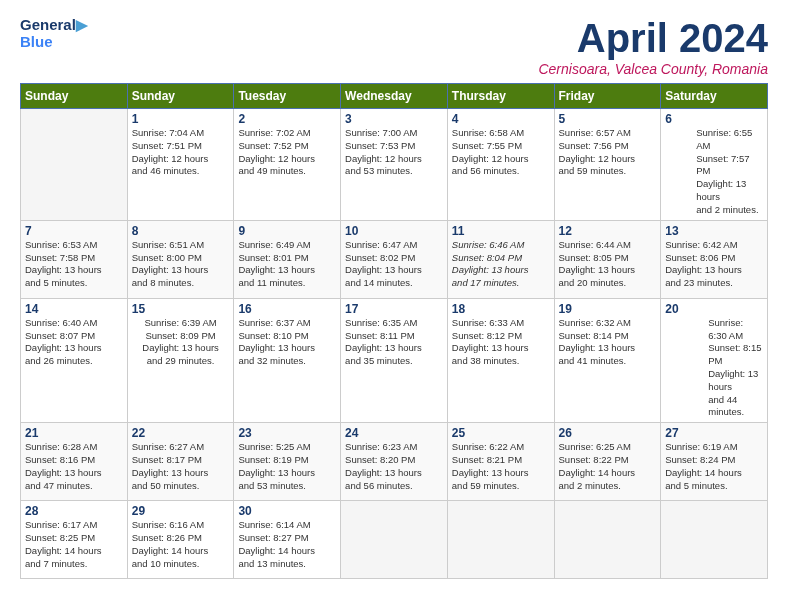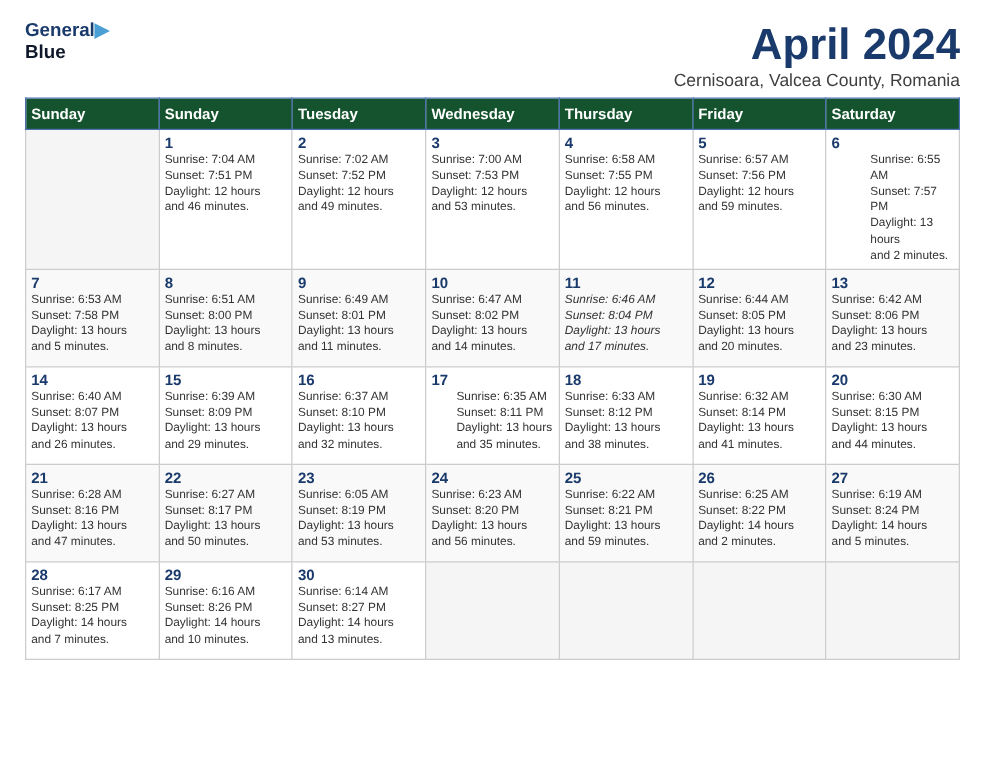--- a/index.html
+++ b/index.html
@@ -22,35 +22,36 @@
       margin-bottom: 6px;
     }
     .logo {
       display: flex;
       align-items: center;
     }
     .title-block {
       text-align: right;
     }
     .month-title {
-      font-size: 35px;
+      font-size: 40px;
       font-weight: bold;
       color: #1a3a6b;
     }
     .location {
       font-size: 14px;
-      color: #404040;
+      color: #be185d;
+      font-style: italic;
     }
     table {
       width: 100%;
       border-collapse: collapse;
       table-layout: fixed;
     }
     thead tr th {
-      background-color: #14532d;
+      background-color: #4d7c0f;
       color: white;
       font-size: 12px;
       font-weight: bold;
       padding: 5px 4px;
       text-align: left;
       border: 1px solid #4a70b0;
     }
     tbody tr td {
       border: 1px solid #ccc;
       vertical-align: top;
@@ -81,21 +82,21 @@
   </style>
 </head>
 <body>
 <div class="page">
 
   <div class="header">
     <div class="logo">
       <div>
         <div style="font-size:15px;font-weight:bold;color:#1a3a6b;line-height:1.15;">
           General<span style="color:#4a9fd4;">▶</span><br>
-          <span style="color:#0f172a;">Blue</span>
+          <span style="color:#3b82f6;">Blue</span>
         </div>
       </div>
     </div>
     <div class="title-block">
       <div class="month-title">April 2024</div>
       <div class="location">Cernisoara, Valcea County, Romania</div>
     </div>
   </div>
 
   <table>
@@ -210,56 +211,56 @@
         <tr>
           <td>
             <span class="day-number">14</span>
             <div class="day-detail" style="white-space: pre-line;">Sunrise: 6:40 AM
 Sunset: 8:07 PM
 Daylight: 13 hours
 and 26 minutes.</div>
           </td>
           <td>
             <span class="day-number">15</span>
-            <div class="day-detail" style="white-space: pre-line;">Sunrise: 6:39 AM
+            <div class="day-detail" style="white-space: pre-line; text-align: center;">Sunrise: 6:39 AM
 Sunset: 8:09 PM
 Daylight: 13 hours
 and 29 minutes.</div>
           </td>
           <td>
             <span class="day-number">16</span>
             <div class="day-detail" style="white-space: pre-line;">Sunrise: 6:37 AM
 Sunset: 8:10 PM
 Daylight: 13 hours
 and 32 minutes.</div>
           </td>
           <td>
             <span class="day-number">17</span>
-            <div class="day-detail" style="white-space: pre-line; margin-left: 20px;">Sunrise: 6:35 AM
+            <div class="day-detail" style="white-space: pre-line;">Sunrise: 6:35 AM
 Sunset: 8:11 PM
 Daylight: 13 hours
 and 35 minutes.</div>
           </td>
           <td>
             <span class="day-number">18</span>
             <div class="day-detail" style="white-space: pre-line;">Sunrise: 6:33 AM
 Sunset: 8:12 PM
 Daylight: 13 hours
 and 38 minutes.</div>
           </td>
           <td>
             <span class="day-number">19</span>
             <div class="day-detail" style="white-space: pre-line;">Sunrise: 6:32 AM
 Sunset: 8:14 PM
 Daylight: 13 hours
 and 41 minutes.</div>
           </td>
           <td>
             <span class="day-number">20</span>
-            <div class="day-detail" style="white-space: pre-line;">Sunrise: 6:30 AM
+            <div class="day-detail" style="white-space: pre-line; margin-left: 43px;">Sunrise: 6:30 AM
 Sunset: 8:15 PM
 Daylight: 13 hours
 and 44 minutes.</div>
           </td>
         </tr>
         <tr>
           <td>
             <span class="day-number">21</span>
             <div class="day-detail" style="white-space: pre-line;">Sunrise: 6:28 AM
 Sunset: 8:16 PM
@@ -268,21 +269,21 @@
           </td>
           <td>
             <span class="day-number">22</span>
             <div class="day-detail" style="white-space: pre-line;">Sunrise: 6:27 AM
 Sunset: 8:17 PM
 Daylight: 13 hours
 and 50 minutes.</div>
           </td>
           <td>
             <span class="day-number">23</span>
-            <div class="day-detail" style="white-space: pre-line;">Sunrise: 6:05 AM
+            <div class="day-detail" style="white-space: pre-line;">Sunrise: 5:25 AM
 Sunset: 8:19 PM
 Daylight: 13 hours
 and 53 minutes.</div>
           </td>
           <td>
             <span class="day-number">24</span>
             <div class="day-detail" style="white-space: pre-line;">Sunrise: 6:23 AM
 Sunset: 8:20 PM
 Daylight: 13 hours
 and 56 minutes.</div>

